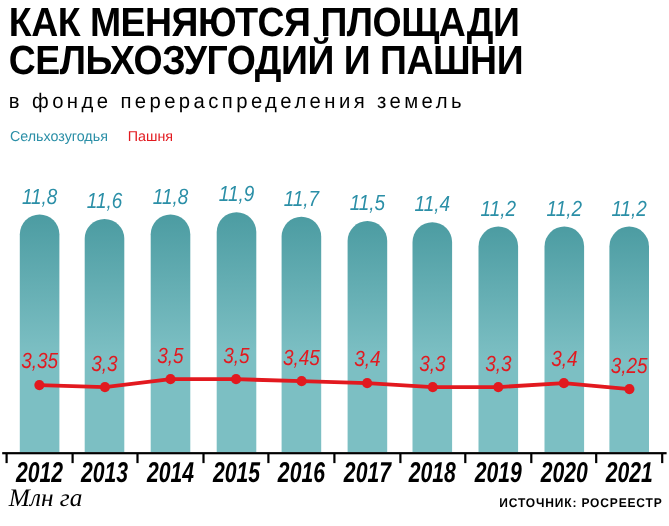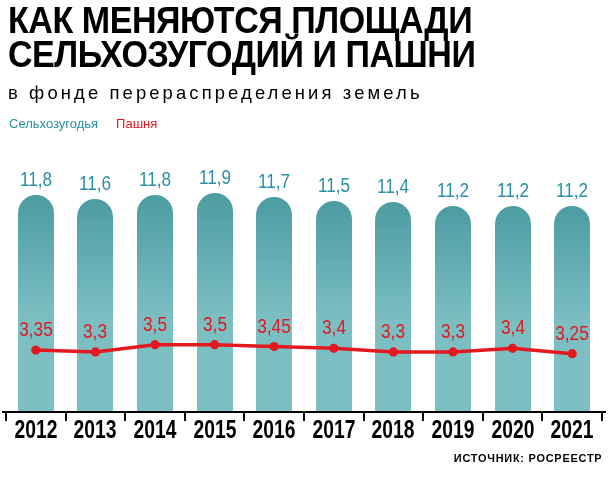--- a/index.html
+++ b/index.html
@@ -11,21 +11,21 @@
     position:absolute;left:8px;top:4px;width:560px;
     font-size:37px;font-weight:bold;line-height:0.92;letter-spacing:-0.5px;
     transform:scaleX(0.92);transform-origin:left top;white-space:nowrap;
   }
   .subtitle{
     position:absolute;left:8px;top:82px;font-size:19px;letter-spacing:3.2px;
     transform:scaleX(0.97);transform-origin:left top;white-space:nowrap;
   }
   .legend{position:absolute;left:9px;top:116px;font-size:13px;white-space:nowrap;}
   .legend .l1{margin-right:18px;}
-  .chart-area{position:absolute;left:0;top:0;width:608px;height:478px;}
+  .chart-area{position:absolute;left:0;top:0;width:608px;height:478px;font-style:italic;}
   .bar{
     position:absolute;border-radius:18px 18px 0 0;
     background:linear-gradient(to bottom,#4c9ca2 0%,#7cbfc3 58%,#7cbfc3 100%);
   }
   .bar-label{
     position:absolute;width:60px;height:20px;line-height:20px;text-align:center;
     font-size:20px;transform:scaleX(0.86);transform-origin:center;white-space:nowrap;
   }
   .line-label{
     position:absolute;width:64px;height:20px;line-height:20px;text-align:center;
@@ -123,14 +123,15 @@
       <div class="line-label" style="left: 123px; top: 313.7px; color: rgb(226, 25, 31);">3,5</div>
       <div class="line-label" style="left: 182.6px; top: 313.7px; color: rgb(226, 25, 31);">3,5</div>
       <div class="line-label" style="left: 242.2px; top: 315.5px; color: rgb(226, 25, 31);">3,45</div>
       <div class="line-label" style="left: 301.8px; top: 317.3px; color: rgb(226, 25, 31);">3,4</div>
       <div class="line-label" style="left: 361.4px; top: 320.9px; color: rgb(226, 25, 31);">3,3</div>
       <div class="line-label" style="left: 421px; top: 320.9px; color: rgb(226, 25, 31);">3,3</div>
       <div class="line-label" style="left: 480.6px; top: 317.3px; color: rgb(226, 25, 31);">3,4</div>
       <div class="line-label" style="left: 540.2px; top: 322.7px; color: rgb(226, 25, 31);">3,25</div>
     </div>
 
+  <div class="unit">Млн га</div>
   <div class="source">ИСТОЧНИК: РОСРЕЕСТР</div>
 </div>
 
 </body></html>

